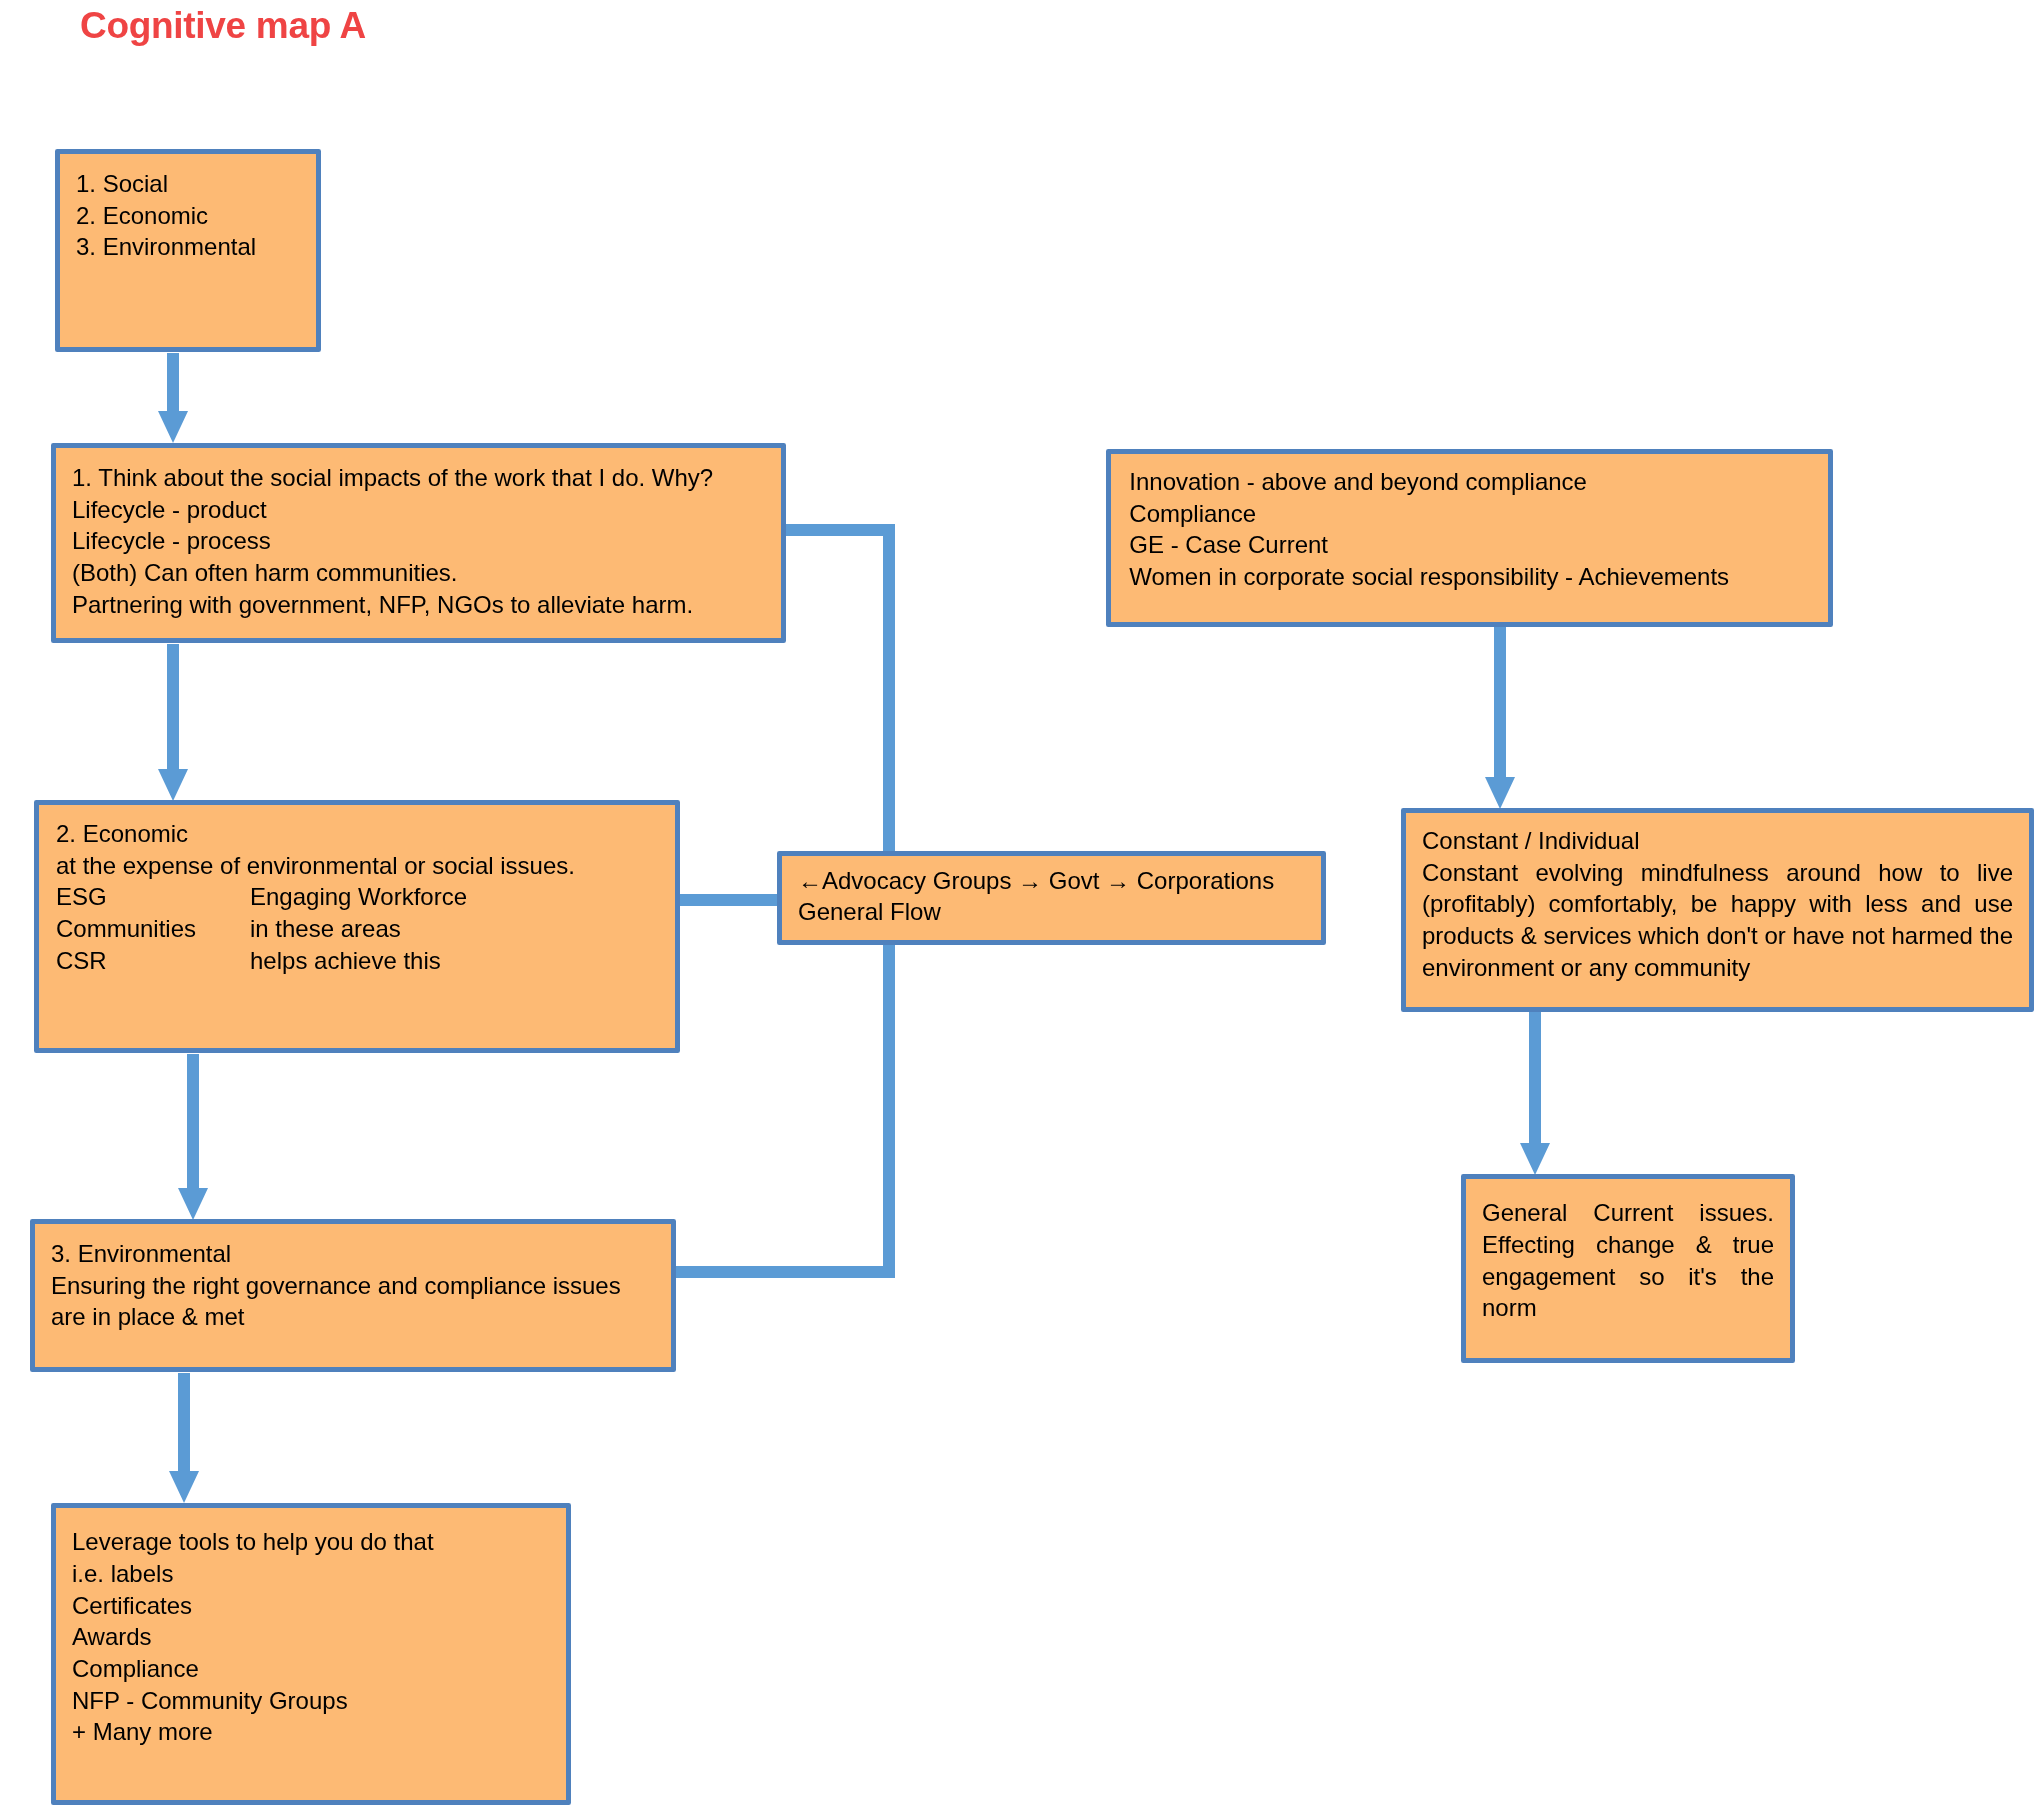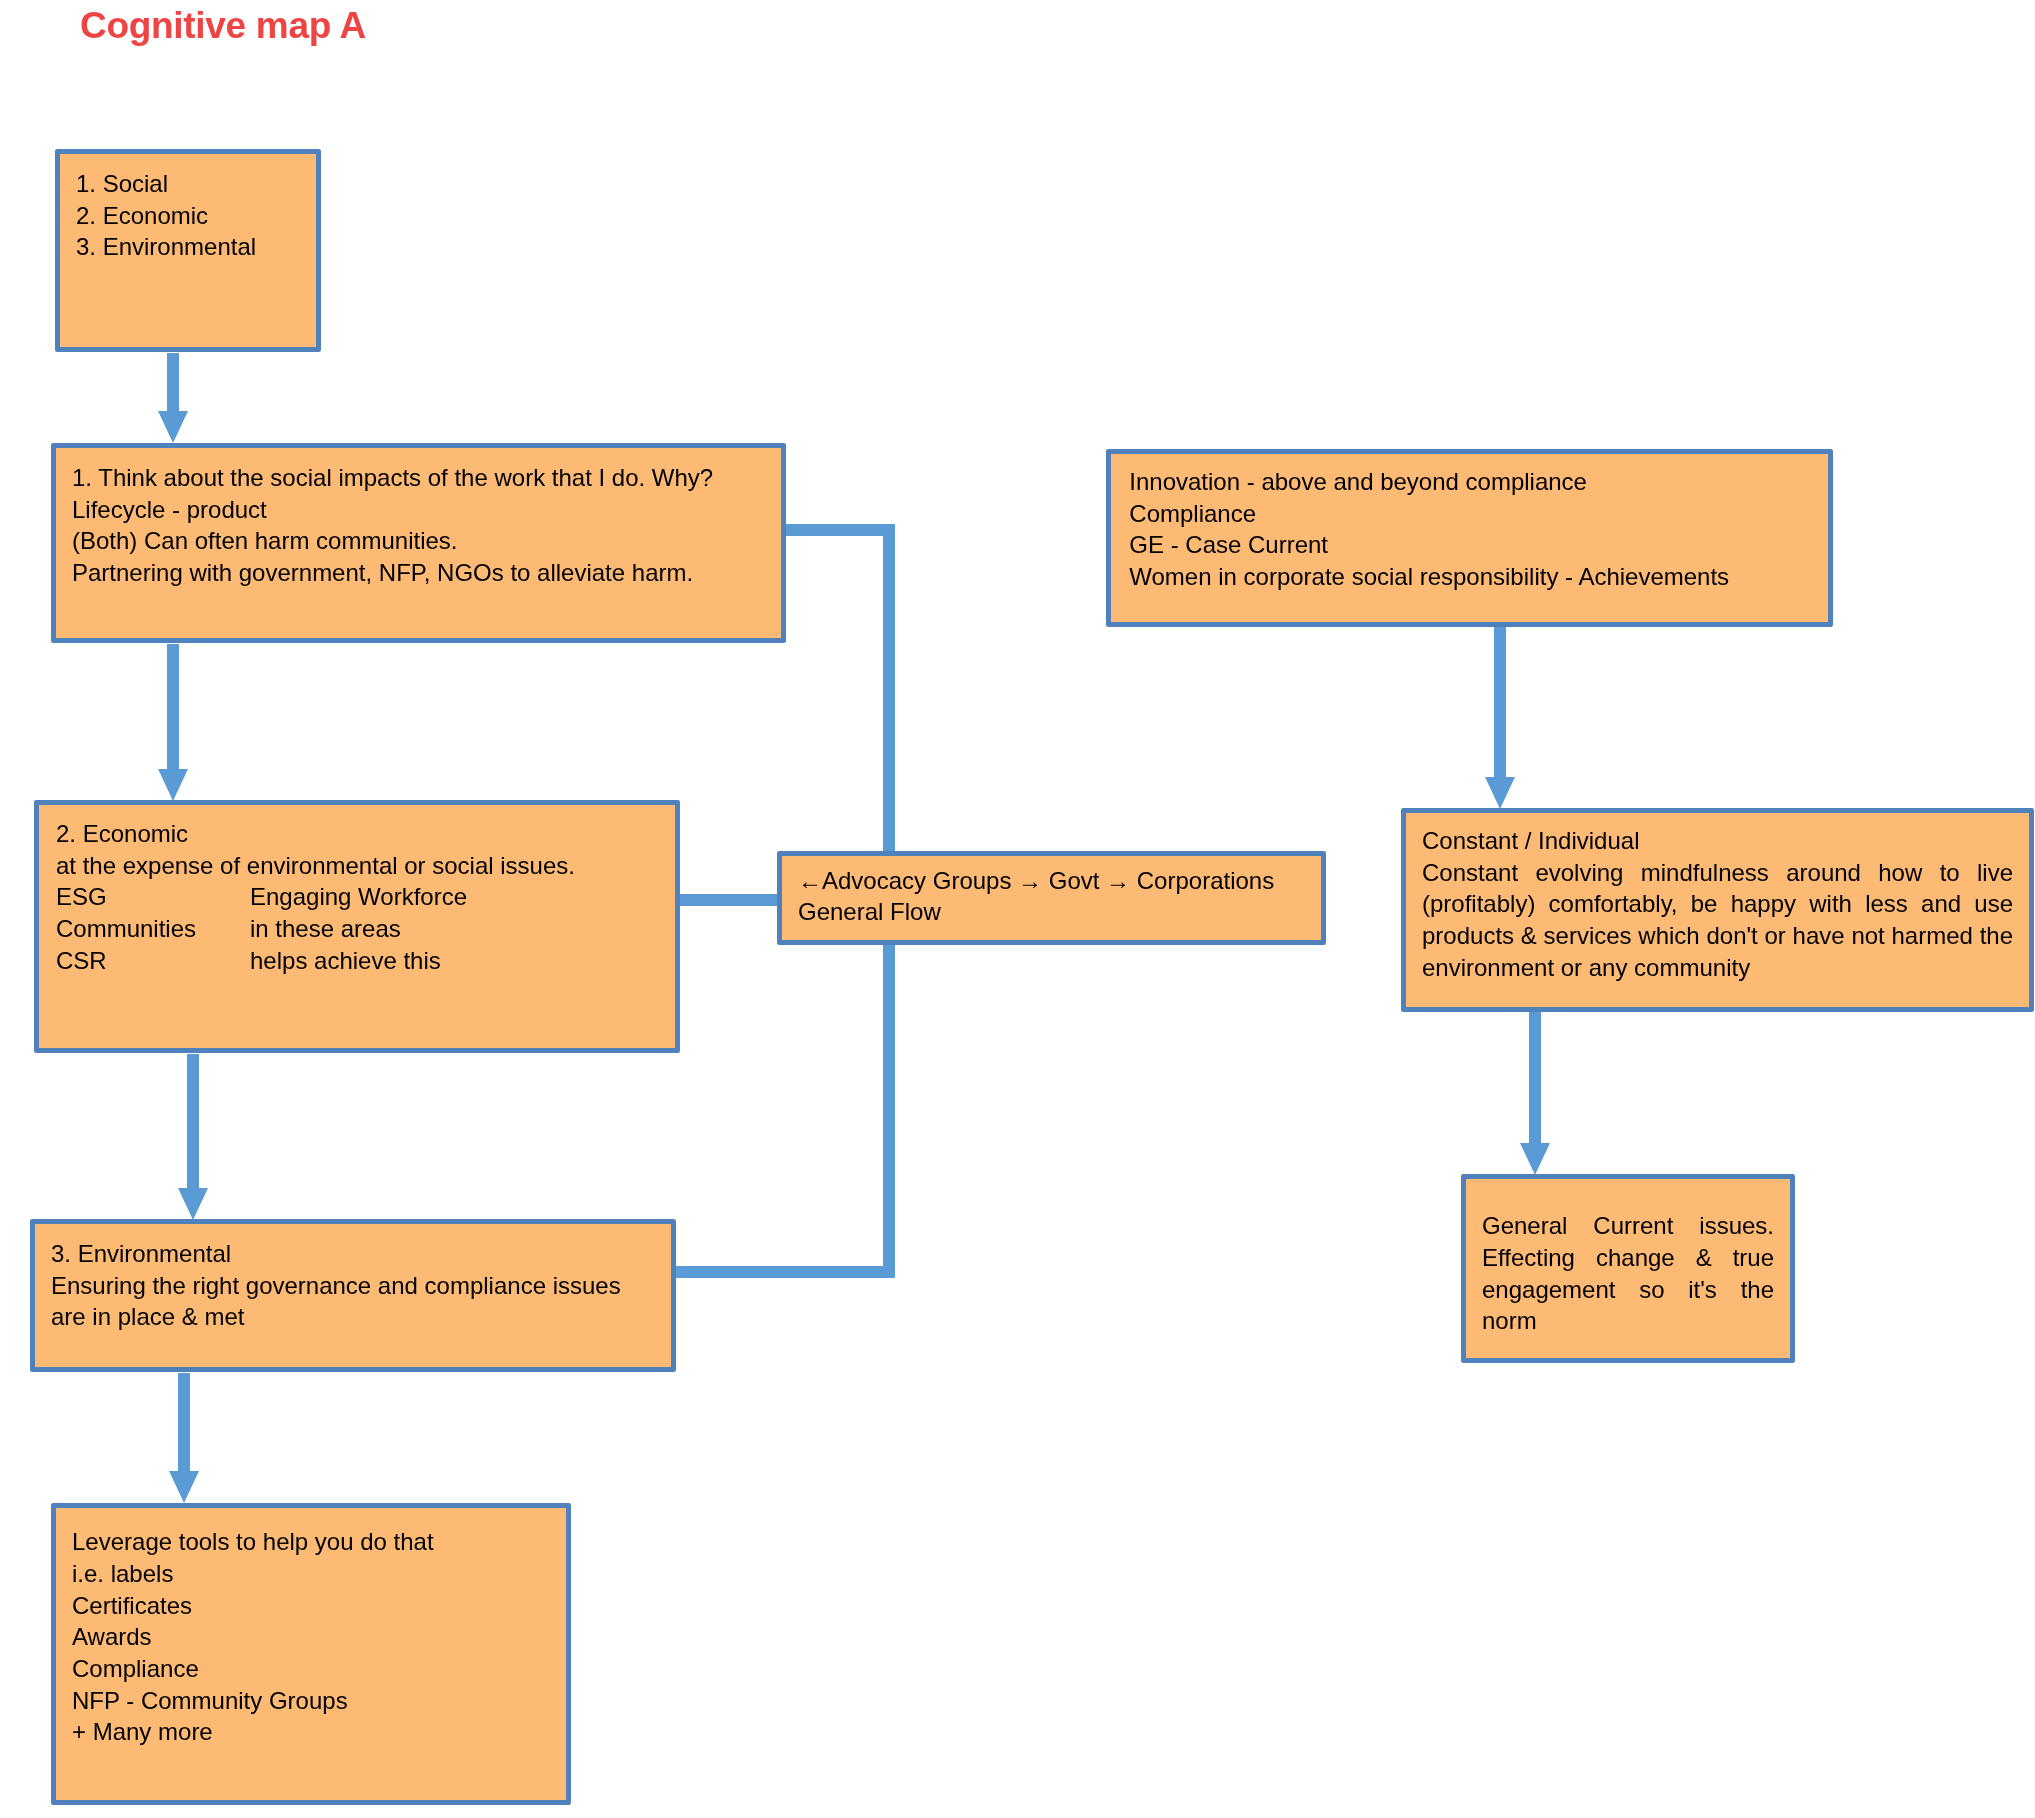--- a/index.html
+++ b/index.html
@@ -123,20 +123,21 @@
       <div class="line">1. Social</div>
       <div class="line">2. Economic</div>
       <div class="line">3. Environmental</div>
     </div>
   </div>
 
   <div class="node" style="left:51px; top:443px; width:735px; height:200px;">
     <div class="inner">
       <div class="line">1. Think about the social impacts of the work that I do. Why?</div>
       <div class="line">Lifecycle - product</div>
+      <div class="line">Lifecycle - process</div>
       <div class="line">(Both) Can often harm communities.</div>
       <div class="line">Partnering with government, NFP, NGOs to alleviate harm.</div>
     </div>
   </div>
 
   <div class="node" style="left:34px; top:800px; width:646px; height:253px;">
     <div class="inner" style="padding:13px 17px;">
       <div class="line">2. Economic</div>
       <div class="line">at the expense of environmental or social issues.</div>
       <div class="cols">
@@ -191,19 +192,19 @@
   </div>
 
   <div class="node justify" style="left:1401px; top:808px; width:633px; height:204px;">
     <div class="inner" style="padding:12px 16px;">
       <div class="line" style="text-align:left;">Constant / Individual</div>
       <div class="line">Constant evolving mindfulness around how to live (profitably) comfortably, be happy with less and use products &amp; services which don't or have not harmed the environment or any community</div>
     </div>
   </div>
 
   <div class="node justify" style="left:1461px; top:1174px; width:334px; height:189px;">
-    <div class="inner" style="padding:18.3px 16px;margin-top:13px;">
+    <div class="inner" style="padding:18.3px 16px;">
       <div class="line">General Current issues. Effecting change &amp; true engagement so it's the norm</div>
     </div>
   </div>
 
 </div>
 
 
 </body></html>

